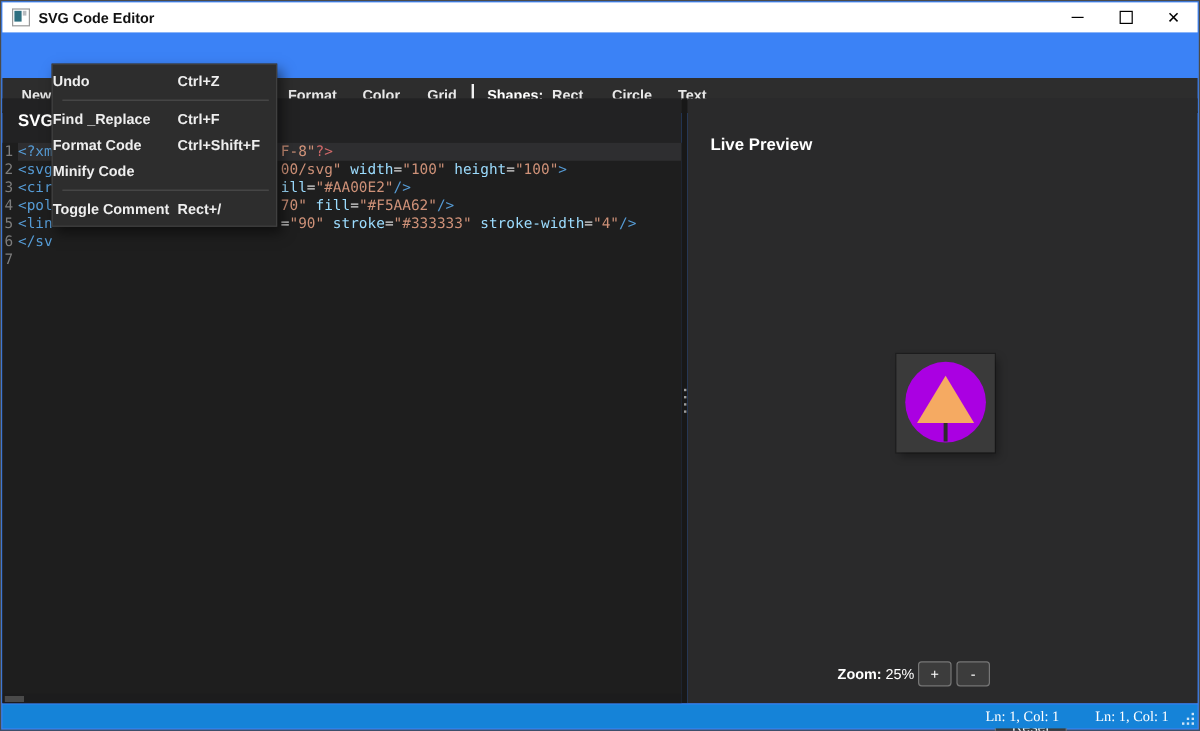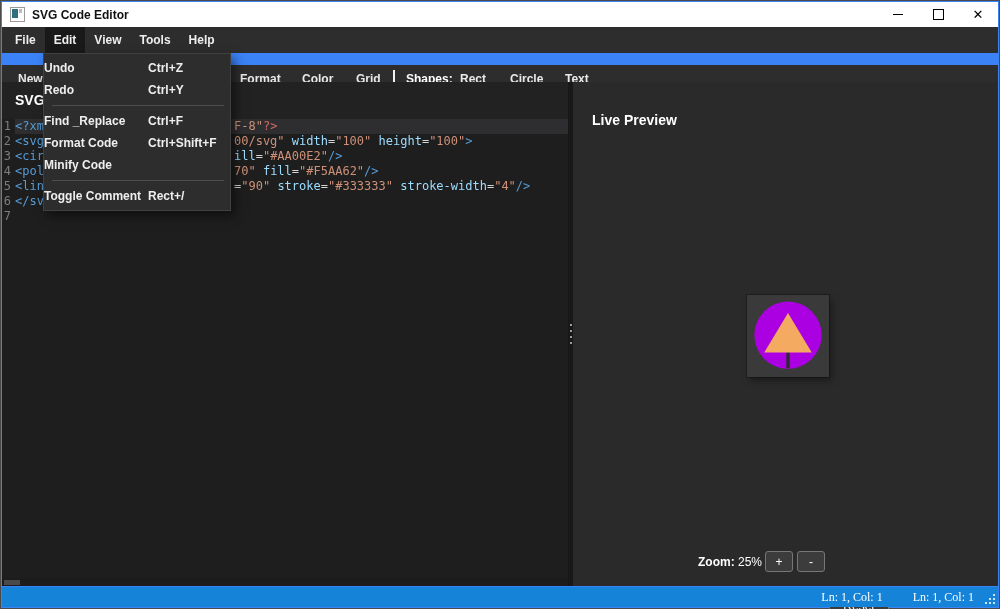--- a/index.html
+++ b/index.html
@@ -104,27 +104,20 @@
         </div>
       <div class="win-btn">
           <span class="glyph-max"></span>
         </div>
       <div class="win-btn">
           <span class="glyph-close">✕</span>
         </div>
     </div>
   </div>
 
-  <div class="menubar" id="menubar">
-      <div class="menu-item">File</div>
-      <div class="menu-item active">Edit</div>
-      <div class="menu-item">View</div>
-      <div class="menu-item">Tools</div>
-      <div class="menu-item">Help</div>
-    </div>
 
   <div class="toolbar">
     <span class="tool-item t-new">New</span>
     <span class="tool-item t-format">Format</span>
     <span class="tool-item t-color">Color</span>
     <span class="tool-item t-grid">Grid</span>
     <span class="tool-sep"></span>
     <span class="tool-item t-shapes">Shapes:</span>
     <span class="tool-item t-rect">Rect</span>
     <span class="tool-item t-circle">Circle</span>
@@ -163,24 +156,20 @@
       <div class="zoom-btn zb-minus">-</div>
       <div class="zoom-btn zb-reset">Reset</div>
     </div>
   </div>
 
   <div class="dropdown" id="dropdown">
       <div class="dd-item">
         <span class="dd-label">Undo</span>
         <span class="dd-shortcut">Ctrl+Z</span>
       </div>
-      <div class="dd-item">
-        <span class="dd-label">Redo</span>
-        <span class="dd-shortcut">Ctrl+Y</span>
-      </div>
       <div class="dd-sep"></div>
       <div class="dd-item">
         <span class="dd-label">Find _Replace</span>
         <span class="dd-shortcut">Ctrl+F</span>
       </div>
       <div class="dd-item">
         <span class="dd-label">Format Code</span>
         <span class="dd-shortcut">Ctrl+Shift+F</span>
       </div>
       <div class="dd-item">

